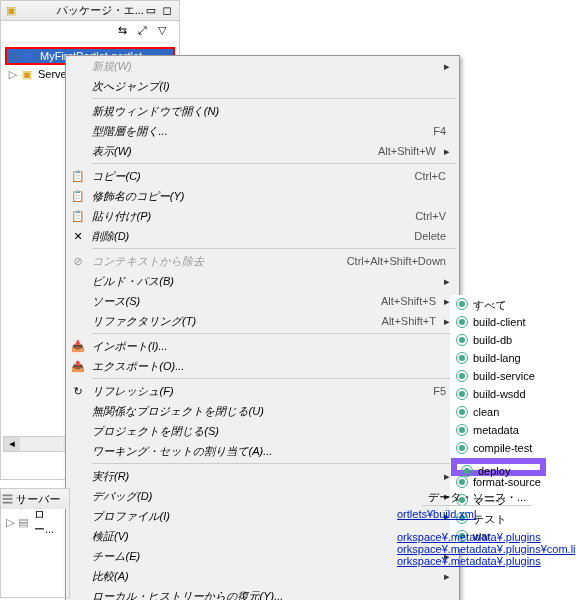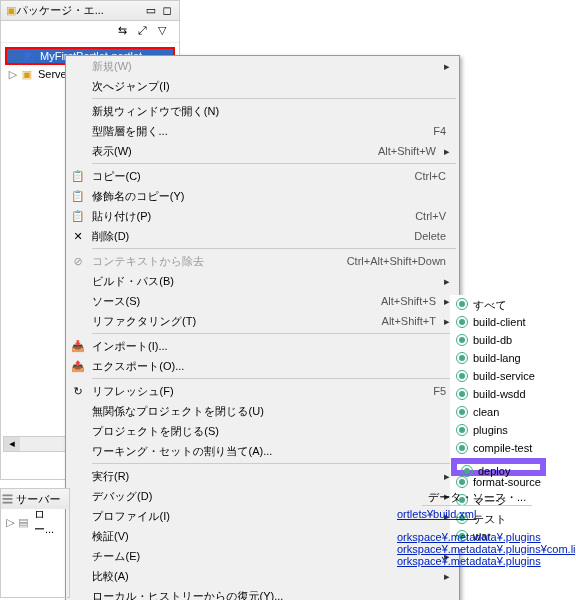--- a/index.html
+++ b/index.html
@@ -1,36 +1,36 @@
 <!DOCTYPE html>
 <html><head>
 <meta charset="utf-8">
 <style>
 * { margin: 0; padding: 0; box-sizing: border-box; font-family: "MS Gothic", "Meiryo", sans-serif; font-size: 11px; }
 body { background: #fff; width: 576px; height: 600px; position: relative; overflow: hidden; }
 
 .top-panel { position: absolute; top: 0; left: 0; width: 180px; height: 480px; border: 1px solid #ccc; background: #fff; }
 .panel-title { height: 20px; background: linear-gradient(#f5f5f5, #e8e8e8); border-bottom: 1px solid #ccc; padding: 3px 5px; display: flex; align-items: center; }
-.panel-title .txt { flex: 1; }
+.panel-title .txt { flex: 1; margin-left: 40px; }
 .panel-icons { display: flex; gap: 2px; }
 .panel-icons span { width: 14px; height: 14px; display: inline-flex; align-items: center; justify-content: center; }
 .toolbar { height: 22px; border-bottom: 1px solid #eee; padding: 2px 5px; display: flex; gap: 4px; align-items: center; justify-content: flex-end; }
 .toolbar span { width: 16px; height: 16px; }
 
 .tree { padding: 4px; }
 .tree-item { display: flex; align-items: center; height: 18px; padding: 1px 2px; }
 .tree-item.sel { background: #316ac5; color: #fff; border: 2px solid red; }
 .tree-arrow { width: 12px; text-align: center; color: #666; }
 .tree-icon { width: 16px; height: 14px; margin-right: 3px; display: inline-flex; align-items: center; justify-content: center; }
 
 .context-menu { position: absolute; top: 55px; left: 65px; width: 395px; background: #f0f0f0; border: 1px solid #999; box-shadow: 2px 2px 4px rgba(0,0,0,0.3); }
 .menu-item { display: flex; align-items: center; height: 20px; padding: 2px 5px 2px 26px; position: relative; }
 .menu-item.disabled { color: #999; }
 .menu-icon { position: absolute; left: 4px; width: 16px; height: 16px; display: inline-flex; align-items: center; justify-content: center; }
-.menu-label { flex: 1; }
+.menu-label { flex: 1; font-style: italic; }
 .menu-shortcut { color: #555; padding-right: 8px; text-align: right; }
 .menu-arrow { width: 10px; color: #333; }
 .menu-sep { height: 1px; background: #ccc; margin: 2px 3px 2px 26px; }
 
 .submenu { position: absolute; top: 523px; left: 460px; width: 60px; background: #f0f0f0; border: 1px solid #999; box-shadow: 2px 2px 4px rgba(0,0,0,0.3); padding: 1px; }
 .submenu-item { display: flex; align-items: center; height: 18px; padding: 1px 4px 1px 20px; position: relative; }
 .submenu-item.highlighted { border: 2px solid red; margin: -1px; }
 .submenu-icon { position: absolute; left: 2px; width: 16px; height: 14px; }
 .submenu-arrow { position: absolute; right: 3px; }
 
@@ -240,21 +240,21 @@
     <div class="radio-item">
       <span class="radio-dot"></span>
       <span>build-wsdd</span>
     </div>
     <div class="radio-item">
       <span class="radio-dot"></span>
       <span>clean</span>
     </div>
     <div class="radio-item">
       <span class="radio-dot"></span>
-      <span>plugins</span>
+      <span>metadata</span>
     </div>
     <div class="radio-item">
       <span class="radio-dot"></span>
       <span>compile-test</span>
     </div>
     <div class="radio-item highlighted">
       <span class="radio-dot"></span>
       <span>deploy</span>
     </div>
     <div class="radio-item">

